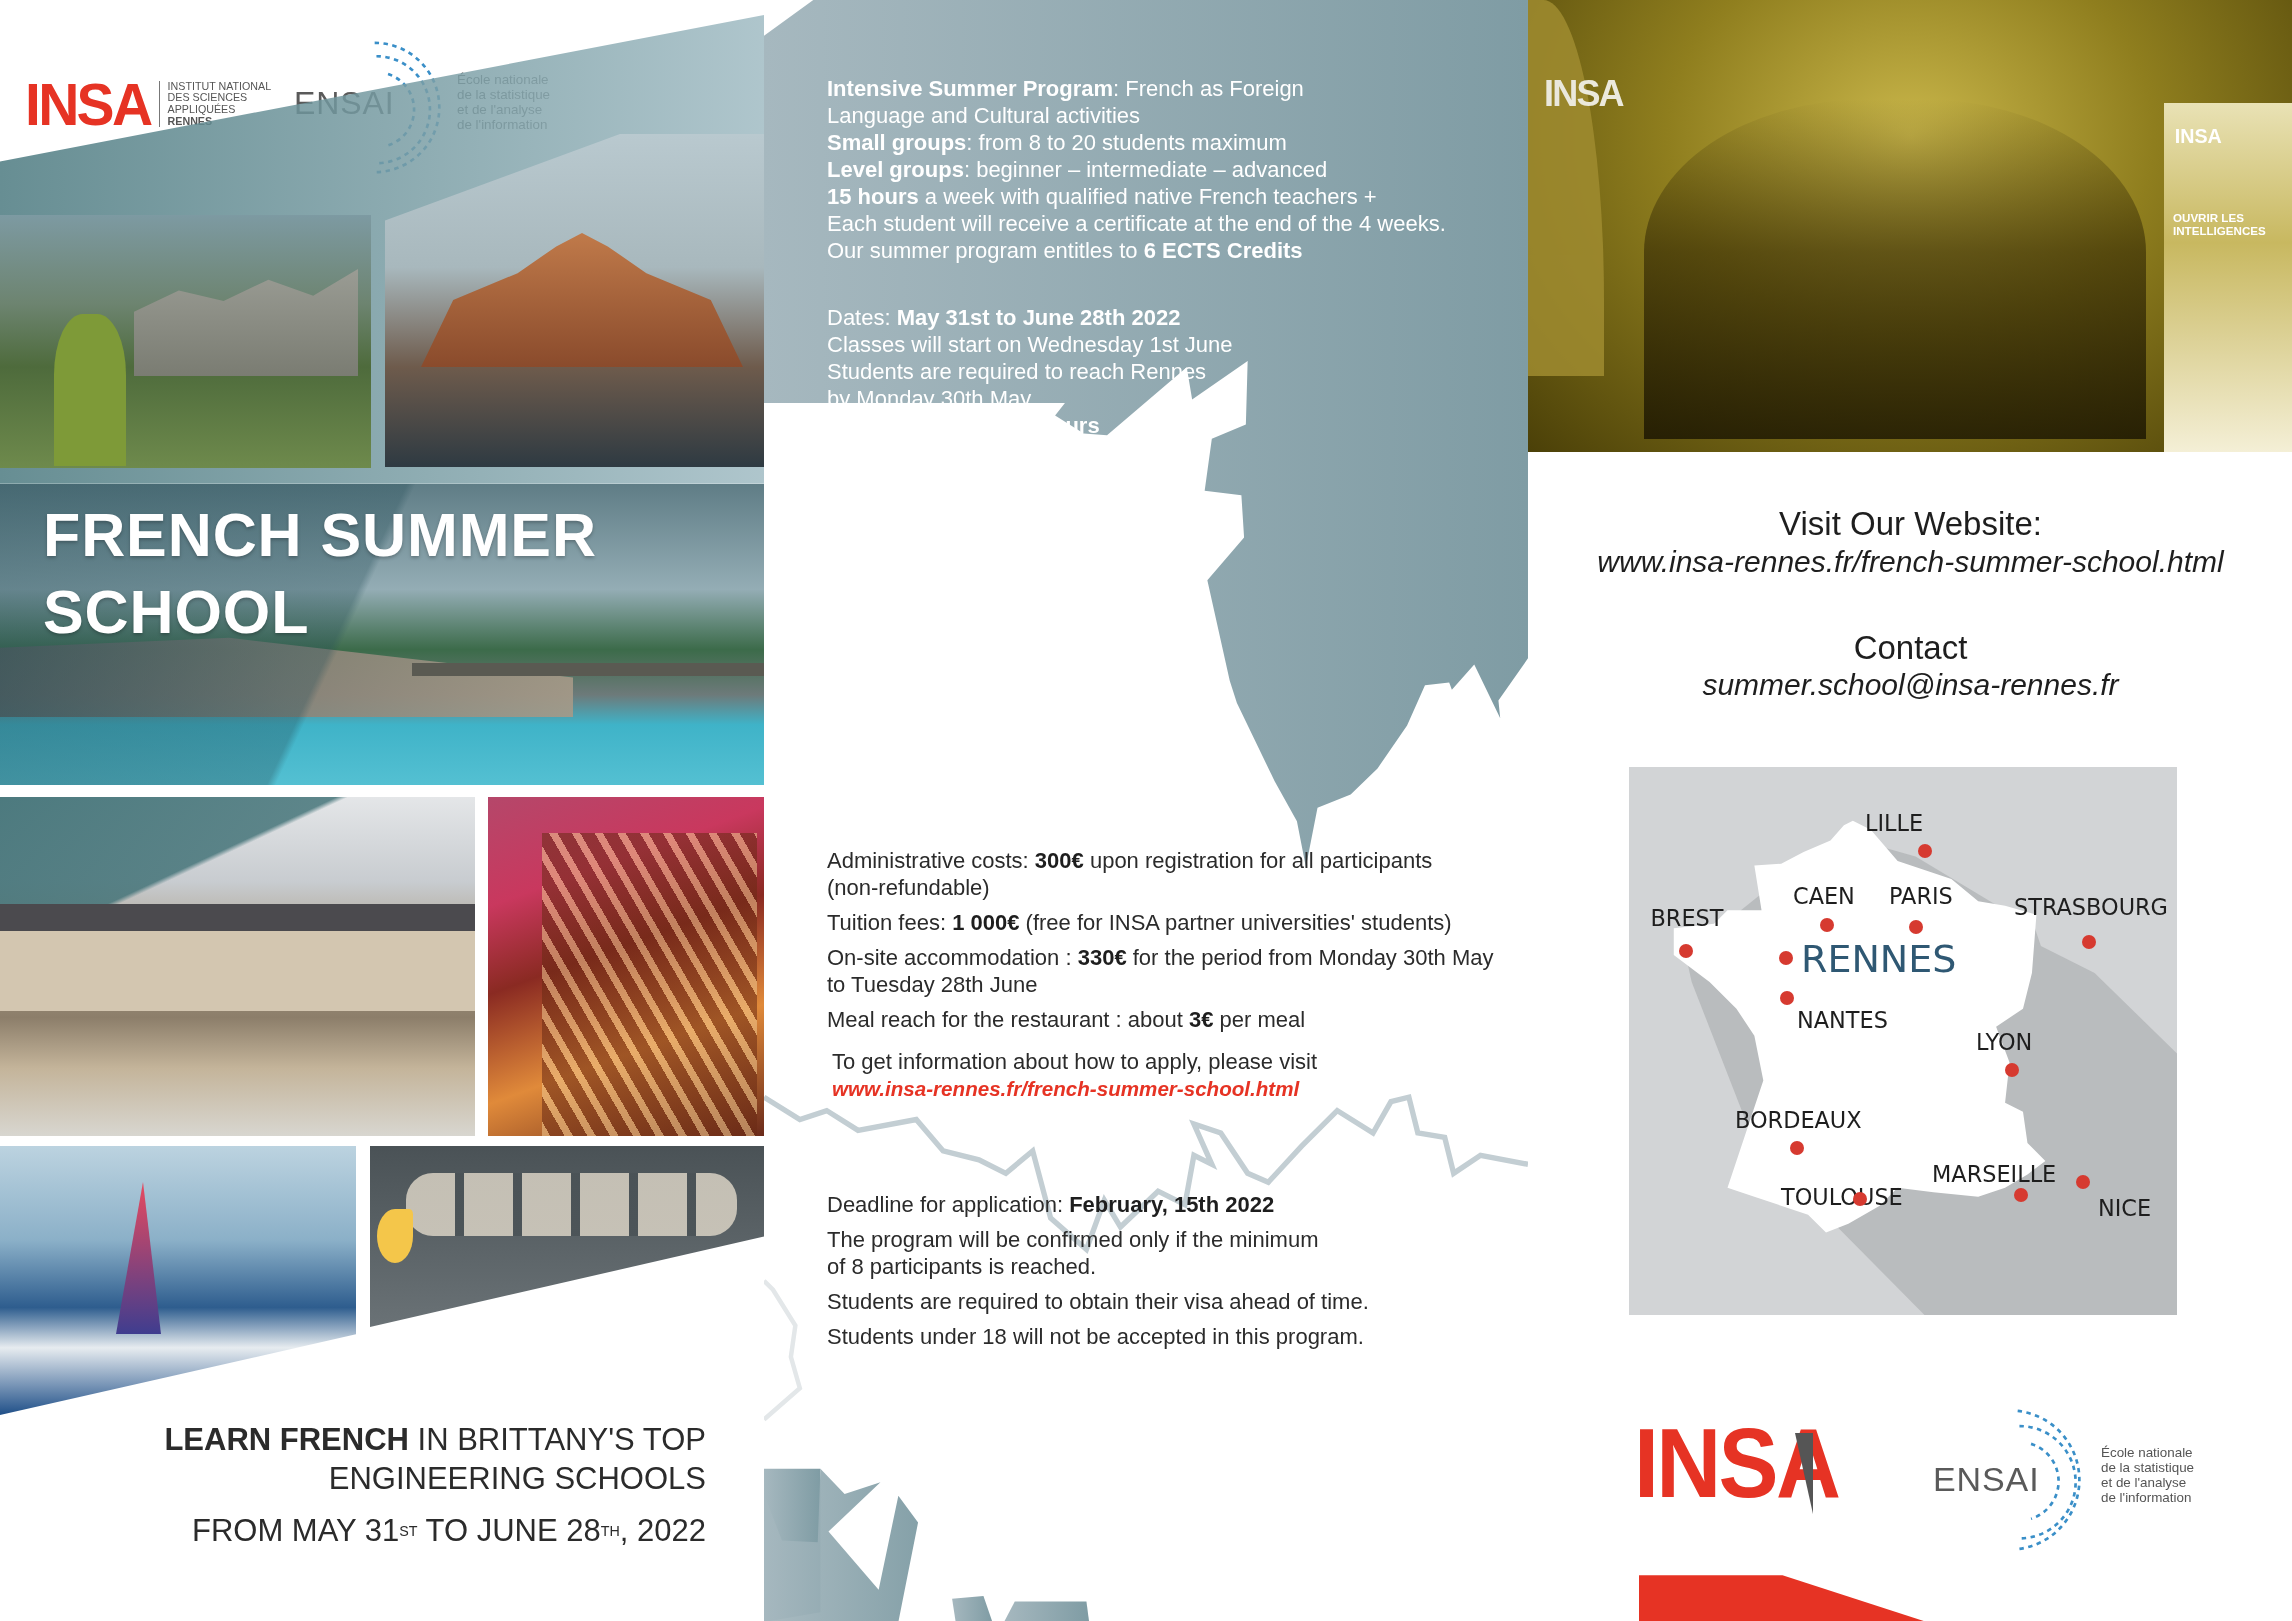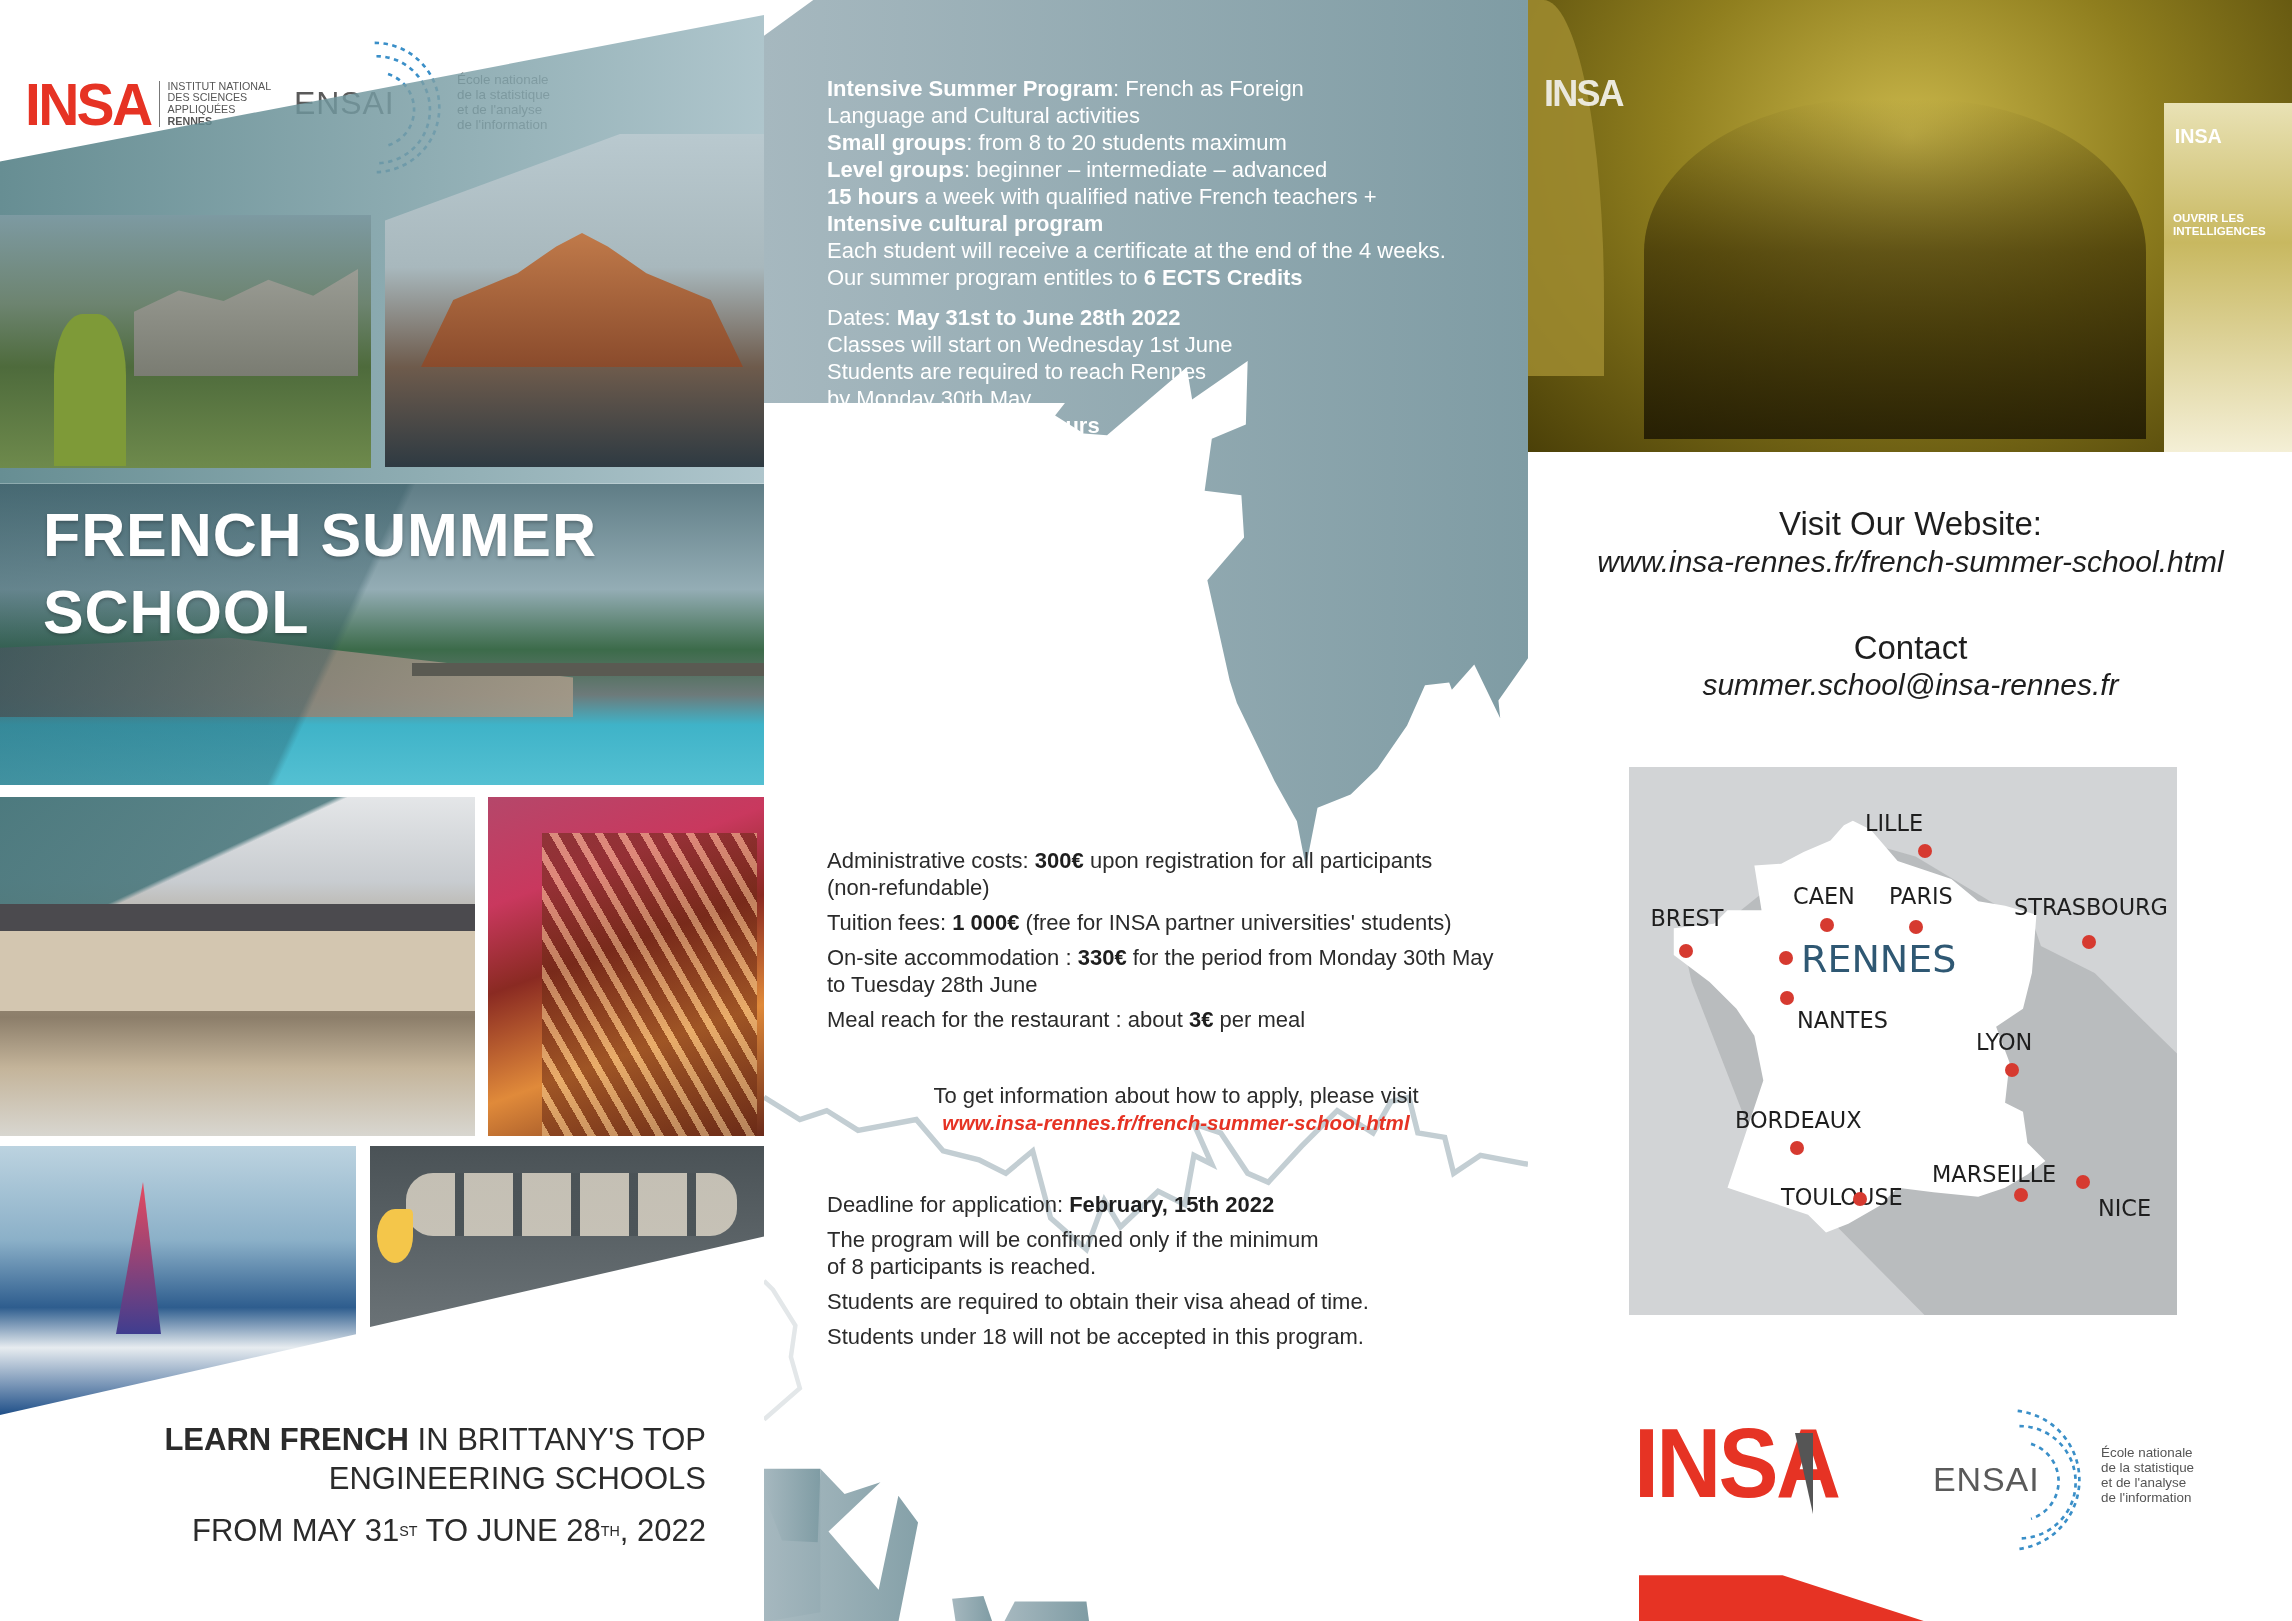--- a/index.html
+++ b/index.html
@@ -139,21 +139,20 @@
     <polyline fill="none" stroke="#c3ced3" stroke-width="6" points="0,1225 40,1250 70,1240 105,1262 170,1250 200,1285 240,1295 270,1310 300,1285 320,1360 360,1395 380,1340 398,1370 440,1330 470,1345 480,1290 500,1300 480,1255 510,1265 540,1310 563,1320 600,1280 640,1240 680,1265 700,1230 720,1225 730,1265 760,1270 770,1310 800,1290 853,1300"></polyline>
     <polyline fill="none" stroke="#e3e7e9" stroke-width="5" points="0,1585 40,1550 30,1515 35,1480 10,1440 0,1430"></polyline>
   </svg>
 
   <div class="abs mid-top-text" style="left:63px;top:75px;">
     <div><b>Intensive Summer Program</b><span>: French as Foreign</span></div>
     <div>Language and Cultural activities</div>
     <div><b>Small groups</b><span>: from 8 to 20 students maximum</span></div>
     <div><b>Level groups</b><span>: beginner – intermediate – advanced</span></div>
     <div><b>15 hours</b><span> a week with qualified native French teachers +</span></div>
-    <div><b>Intensive cultural program</b></div>
     <div>Each student will receive a certificate at the end of the 4 weeks.</div>
     <div><span>Our summer program entitles to </span><b>6 ECTS Credits</b></div>
   </div>
 
   <div class="abs mid-top-text" style="left:63px;top:304px;">
     <div><span>Dates: </span><b>May 31st to June 28th 2022</b></div>
     <div>Classes will start on Wednesday 1st June</div>
     <div>Students are required to reach Rennes</div>
     <div>by Monday 30th May</div>
     <div><span>Program length: </span><b>four hours</b></div>
@@ -161,21 +160,21 @@
 
   <div class="abs mid-body" style="left:63px;top:847px;width:699px;">
     <div><span>Administrative costs: </span><b>300€</b><span> upon registration for all participants</span></div>
     <div>(non-refundable)</div>
     <div style="margin-top:8px;"><span>Tuition fees: </span><b>1 000€</b><span> (free for INSA partner universities' students)</span></div>
     <div style="margin-top:8px;"><span>On-site accommodation : </span><b>330€</b><span> for the period from Monday 30th May</span></div>
     <div>to Tuesday 28th June</div>
     <div style="margin-top:8px;"><span>Meal reach for the restaurant : about </span><b>3€</b><span> per meal</span></div>
   </div>
 
-  <div class="abs mid-body" style="left:0;width:716px;top:1082px;text-align:center;padding-left:54px;">
+  <div class="abs mid-body" style="left:0;width:716px;top:1048px;text-align:left;padding-left:68px;">
     <div>To get information about how to apply, please visit</div>
     <div class="apply-link">www.insa-rennes.fr/french-summer-school.html</div>
   </div>
 
   <div class="abs mid-body" style="left:63px;top:1191px;width:699px;">
     <div><span>Deadline for application: </span><b>February, 15th 2022</b></div>
     <div style="margin-top:8px;">The program will be confirmed only if the minimum</div>
     <div>of 8 participants is reached.</div>
     <div style="margin-top:8px;">Students are required to obtain their visa ahead of time.</div>
     <div style="margin-top:8px;">Students under 18 will not be accepted in this program.</div>

